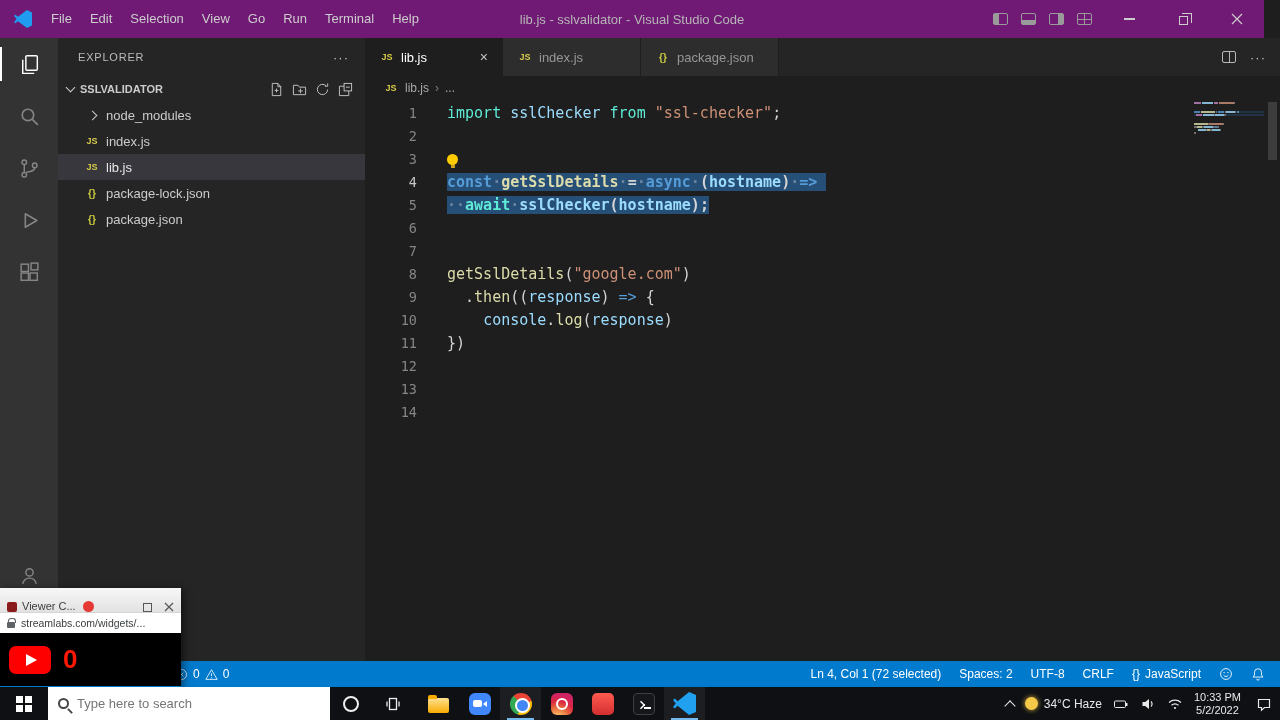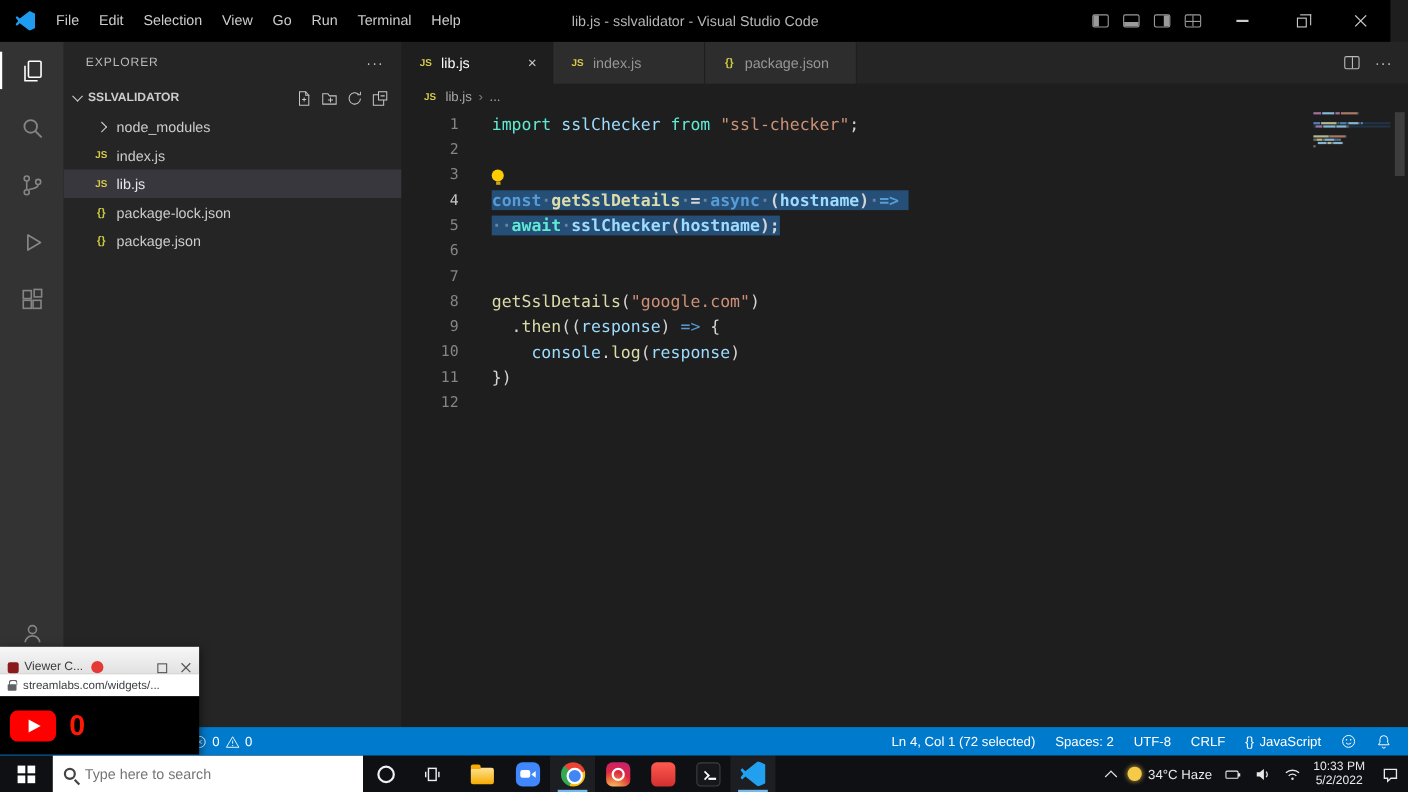--- a/index.html
+++ b/index.html
@@ -1,20 +1,20 @@
 <!DOCTYPE html>
 <html><head>
 <meta charset="utf-8">
 <style>
   * { margin:0; padding:0; box-sizing:border-box; }
   html,body { width:1280px; height:720px; overflow:hidden; }
   body { position:relative; background:#1e1e1e; font-family:"Liberation Sans","DejaVu Sans",sans-serif; user-select:none; color:#ccc; }
 
   
-  .titlebar { position:absolute; top:0; left:0; right:16px; height:38px; background:#000000; display:flex; align-items:center; font-size:13px; z-index:10; }
+  .titlebar { position:absolute; top:0; left:0; right:16px; height:38px; background:#701a75; display:flex; align-items:center; font-size:13px; z-index:10; }
   .vscode-logo { width:18px; height:18px; margin:0 10px 0 14px; background:#1f9cf0; flex:none;
     clip-path:polygon(72% 0,100% 14%,100% 86%,72% 100%,22% 62%,8% 74%,0 68%,14% 50%,0 32%,8% 26%,22% 38%); }
   .menubar { display:flex; align-items:center; height:100%; }
   .menu-item { padding:0 9px; height:26px; line-height:26px; border-radius:4px; color:#cccccc; cursor:default; }
   .win-title { position:absolute; left:50%; transform:translateX(-50%); color:#b6b6b6; white-space:nowrap; }
   .layout-controls { position:absolute; right:172px; display:flex; gap:13px; align-items:center; }
   .lo-icon { width:15px; height:12px; border:1px solid #9a9a9a; border-radius:2px; position:relative; display:inline-block; }
   .lo-left::before { content:""; position:absolute; left:0; top:0; bottom:0; width:5px; background:#9a9a9a; }
   .lo-bottom::before { content:""; position:absolute; left:0; right:0; bottom:0; height:4px; background:#9a9a9a; }
   .lo-right::before { content:""; position:absolute; right:0; top:0; bottom:0; width:5px; background:#9a9a9a; }
@@ -313,20 +313,22 @@
         <div class="line"><span class="ln">3</span><span class="cc"><span class="bulb"></span></span></div>
         <div class="line"><span class="ln active">4</span><span class="cc"><span class="selbg"><span class="tk-kwb">const</span><span class="tk-ws">·</span><span class="tk-fn">getSslDetails</span><span class="tk-ws">·</span><span class="tk-pn">=</span><span class="tk-ws">·</span><span class="tk-kwb">async</span><span class="tk-ws">·</span><span class="tk-pn">(</span><span class="tk-vr">hostname</span><span class="tk-pn">)</span><span class="tk-ws">·</span><span class="tk-kwb">=&gt;</span><span class="tk-pn"> </span></span></span></div>
         <div class="line"><span class="ln">5</span><span class="cc"><span class="selbg"><span class="tk-ws">··</span><span class="tk-kwp">await</span><span class="tk-ws">·</span><span class="tk-vr">sslChecker</span><span class="tk-pn">(</span><span class="tk-vr">hostname</span><span class="tk-pn">)</span><span class="tk-pn">;</span></span></span></div>
         <div class="line"><span class="ln">6</span><span class="cc"></span></div>
         <div class="line"><span class="ln">7</span><span class="cc"></span></div>
         <div class="line"><span class="ln">8</span><span class="cc"><span class="tk-fn">getSslDetails</span><span class="tk-pn">(</span><span class="tk-str">"google.com"</span><span class="tk-pn">)</span></span></div>
         <div class="line"><span class="ln">9</span><span class="cc"><span class="tk-pn">  .</span><span class="tk-fn">then</span><span class="tk-pn">((</span><span class="tk-vr">response</span><span class="tk-pn">) </span><span class="tk-kwb">=&gt;</span><span class="tk-pn"> {</span></span></div>
         <div class="line"><span class="ln">10</span><span class="cc"><span class="tk-pn">    </span><span class="tk-vr">console</span><span class="tk-pn">.</span><span class="tk-fn">log</span><span class="tk-pn">(</span><span class="tk-vr">response</span><span class="tk-pn">)</span></span></div>
         <div class="line"><span class="ln">11</span><span class="cc"><span class="tk-pn">})</span></span></div>
         <div class="line"><span class="ln">12</span><span class="cc"></span></div>
+        <div class="line"><span class="ln">13</span><span class="cc"></span></div>
+        <div class="line"><span class="ln">14</span><span class="cc"></span></div>
       </div>
     <div class="minimap">
         <div class="mm-line">
           <span style="width: 6.6px; background: rgb(197, 134, 192);"></span>
           <span style="width: 1.1px;"></span>
           <span style="width: 11px; background: rgb(156, 220, 254);"></span>
           <span style="width: 1.1px;"></span>
           <span style="width: 4.4px; background: rgb(197, 134, 192);"></span>
           <span style="width: 1.1px;"></span>
           <span style="width: 14.3px; background: rgb(206, 145, 120);"></span>

